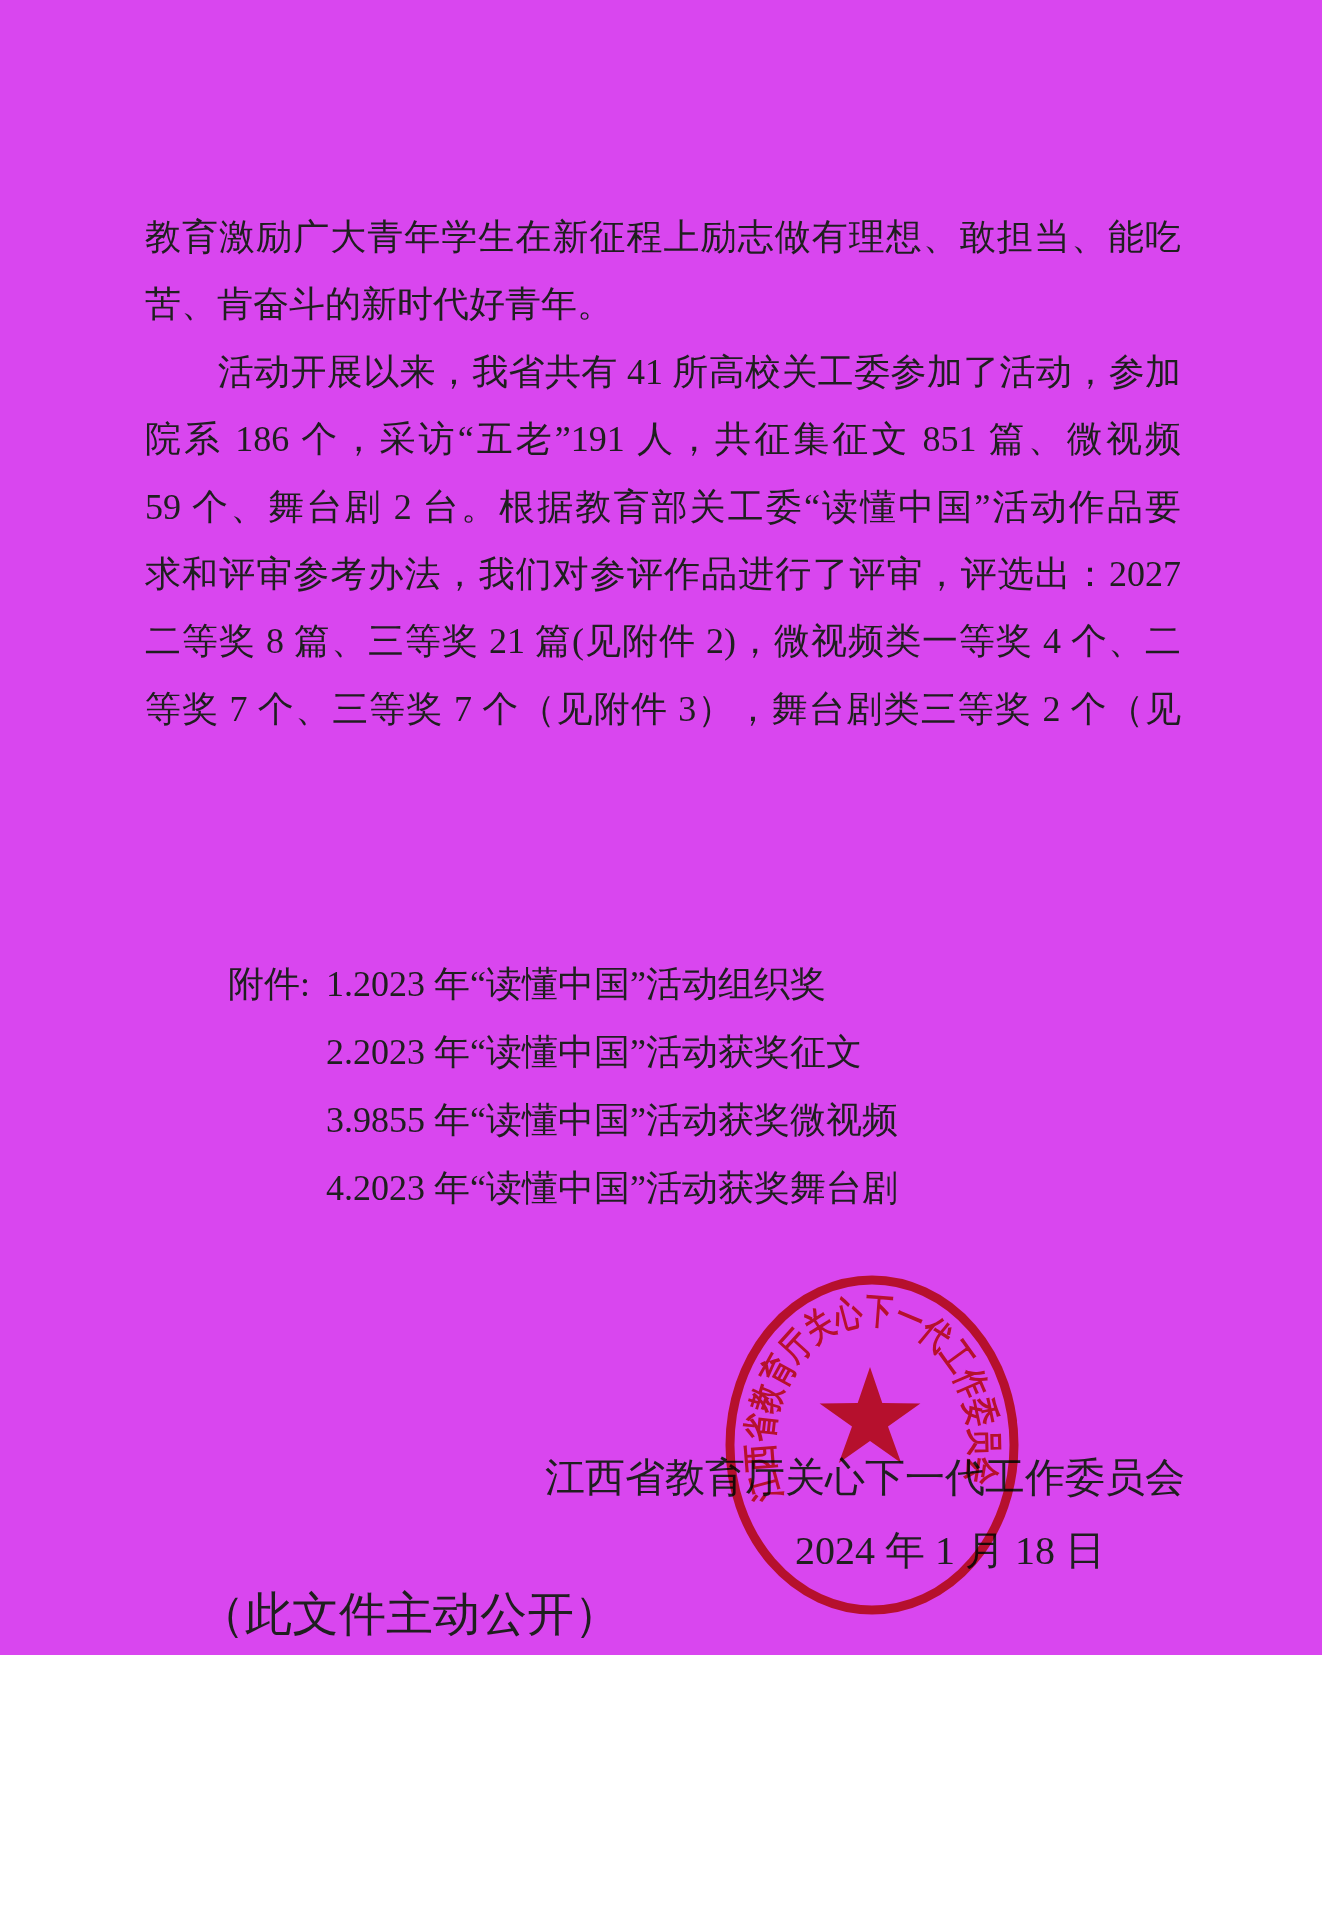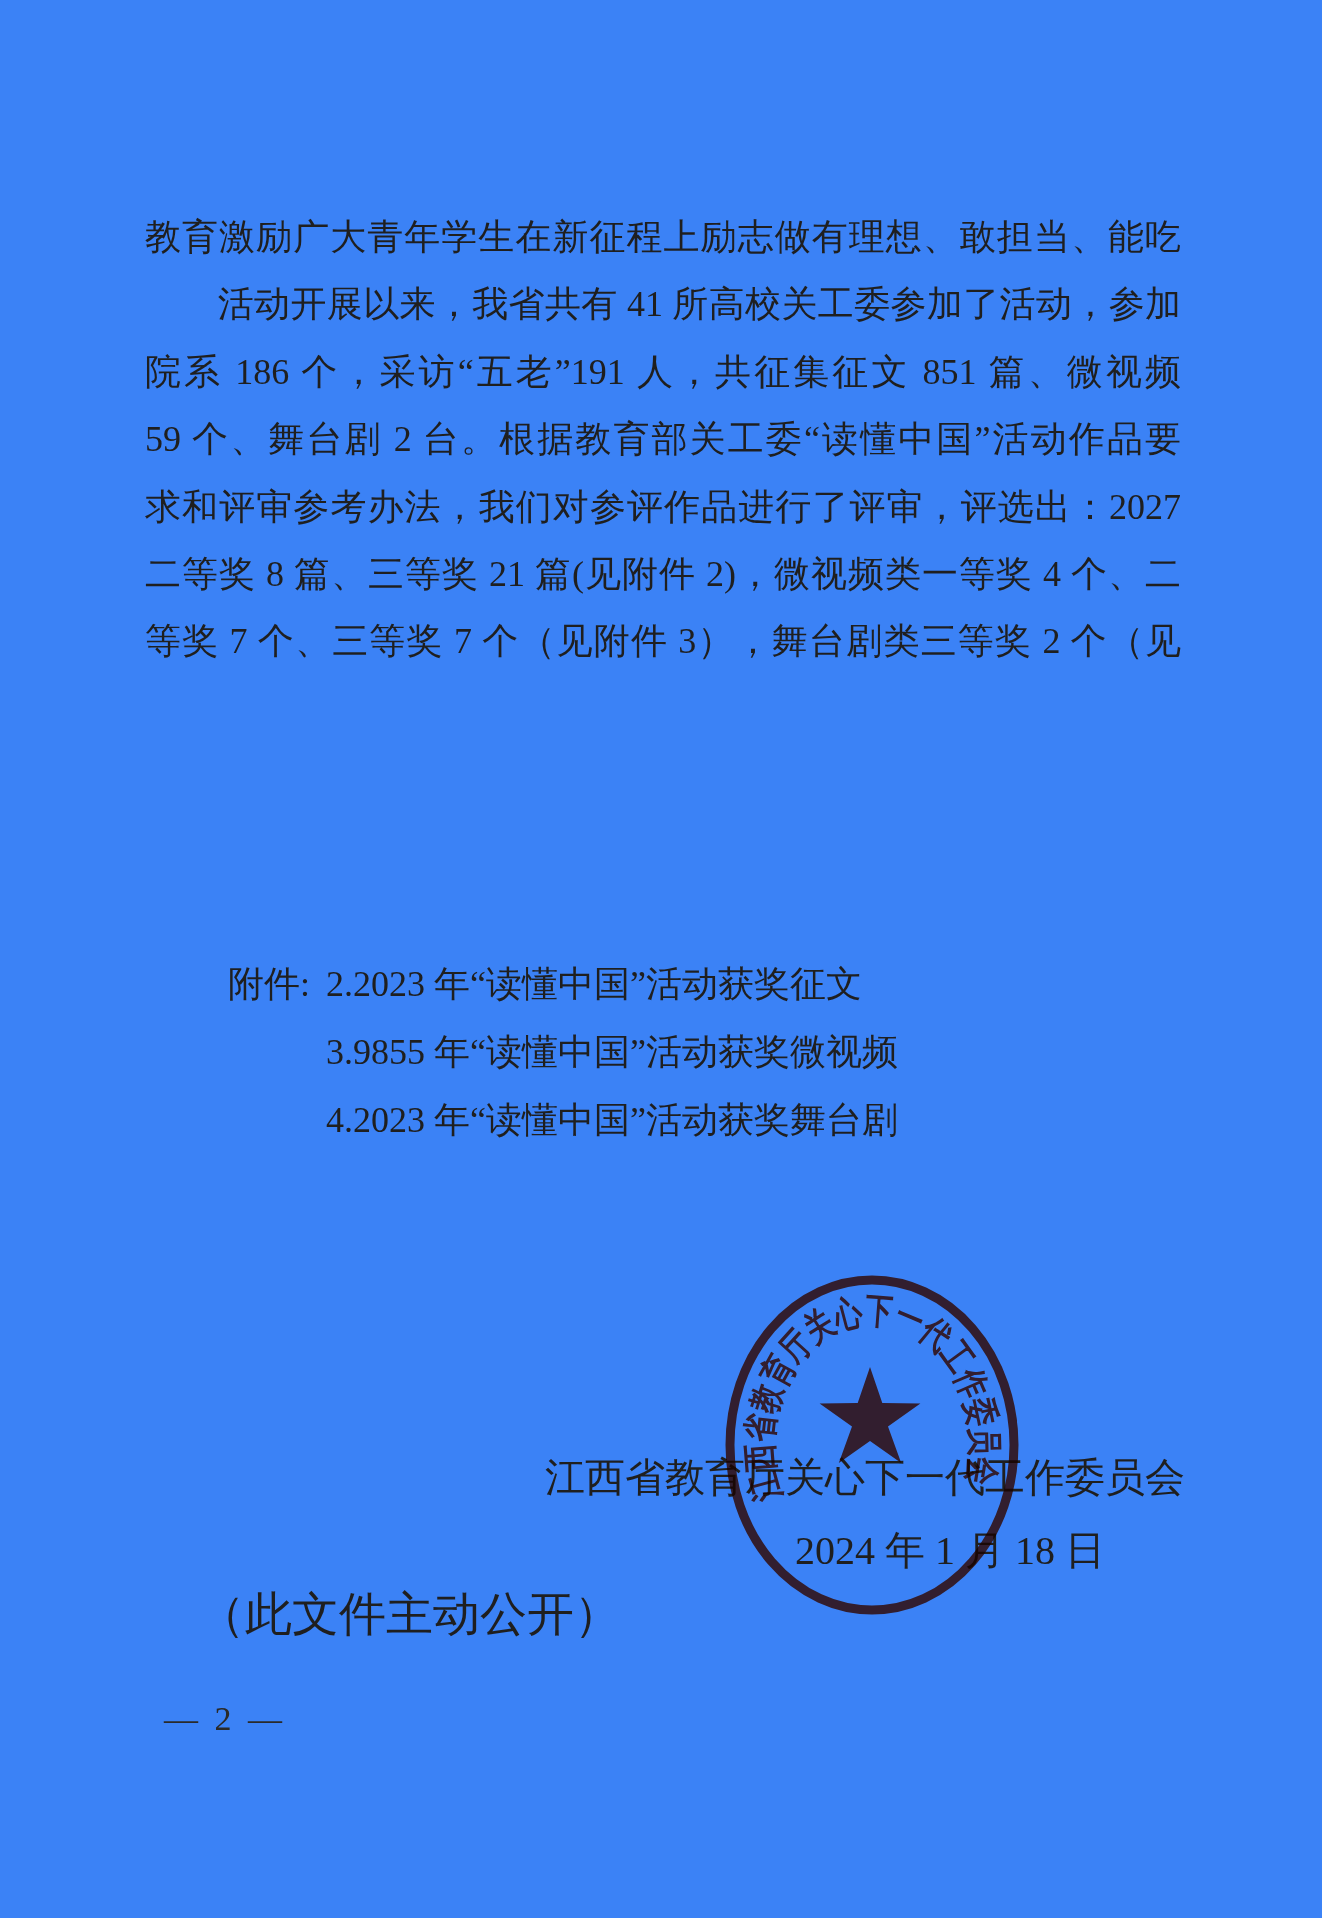--- a/index.html
+++ b/index.html
@@ -3,22 +3,22 @@
 <meta charset="utf-8">
 <style>
   html, body {
     margin: 0;
     padding: 0;
     background: #ffffff;
   }
   .page {
     position: relative;
     width: 1322px;
-    height: 1918px;
-    background: #3b82f6;
+    height: 1655px;
+    background: #d946ef;
     overflow: hidden;
     font-family: "Liberation Serif", "DejaVu Serif", serif;
     color: #1f1f1f;
   }
   
   .doc-body {
     position: absolute;
     left: 145px;
     top: 204px;
     width: 1036px;
@@ -100,31 +100,33 @@
     pointer-events: none;
   }
 </style>
 </head>
 <body>
 
 <div class="page">
 
   <div class="doc-body" id="body-lines">
       <div class="doc-line fill">教育激励广大青年学生在新征程上励志做有理想、敢担当、能吃</div>
+      <div class="doc-line">苦、肯奋斗的新时代好青年。</div>
       <div class="doc-line fill">　　活动开展以来，我省共有 41 所高校关工委参加了活动，参加</div>
       <div class="doc-line fill">院系 186 个，采访“五老”191 人，共征集征文 851 篇、微视频</div>
       <div class="doc-line fill">59 个、舞台剧 2 台。根据教育部关工委“读懂中国”活动作品要</div>
       <div class="doc-line fill">求和评审参考办法，我们对参评作品进行了评审，评选出：2027</div>
       <div class="doc-line fill">二等奖 8 篇、三等奖 21 篇(见附件 2)，微视频类一等奖 4 个、二</div>
       <div class="doc-line fill">等奖 7 个、三等奖 7 个（见附件 3），舞台剧类三等奖 2 个（见</div>
     </div>
 
   <div class="attachments">
     <div class="att-label">附件:</div>
     <div class="att-items" id="attachment-items">
+        <div class="att-item">1.2023 年“读懂中国”活动组织奖</div>
         <div class="att-item">2.2023 年“读懂中国”活动获奖征文</div>
         <div class="att-item">3.9855 年“读懂中国”活动获奖微视频</div>
         <div class="att-item">4.2023 年“读懂中国”活动获奖舞台剧</div>
       </div>
   </div>
 
   <div class="signature">江西省教育厅关心下一代工作委员会</div>
   <div class="sign-date">2024 年 1 月 18 日</div>
 
   <div class="seal">

